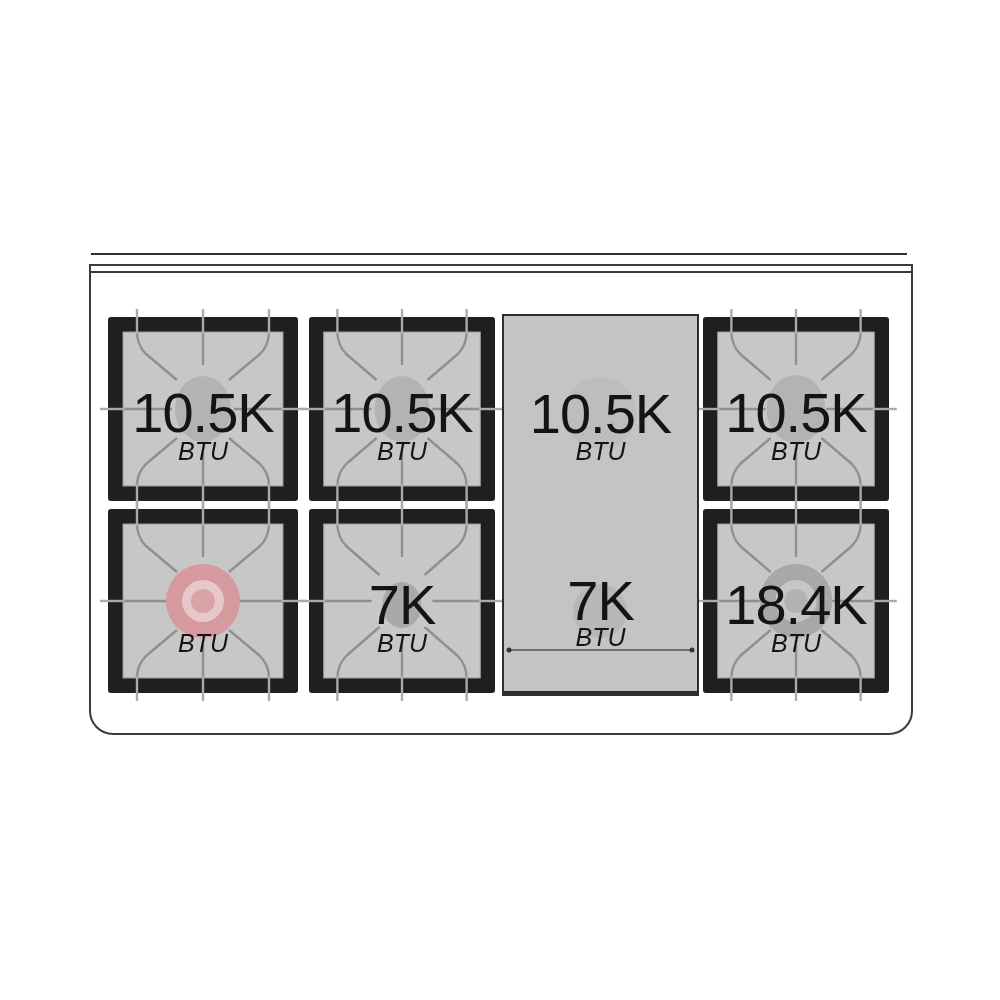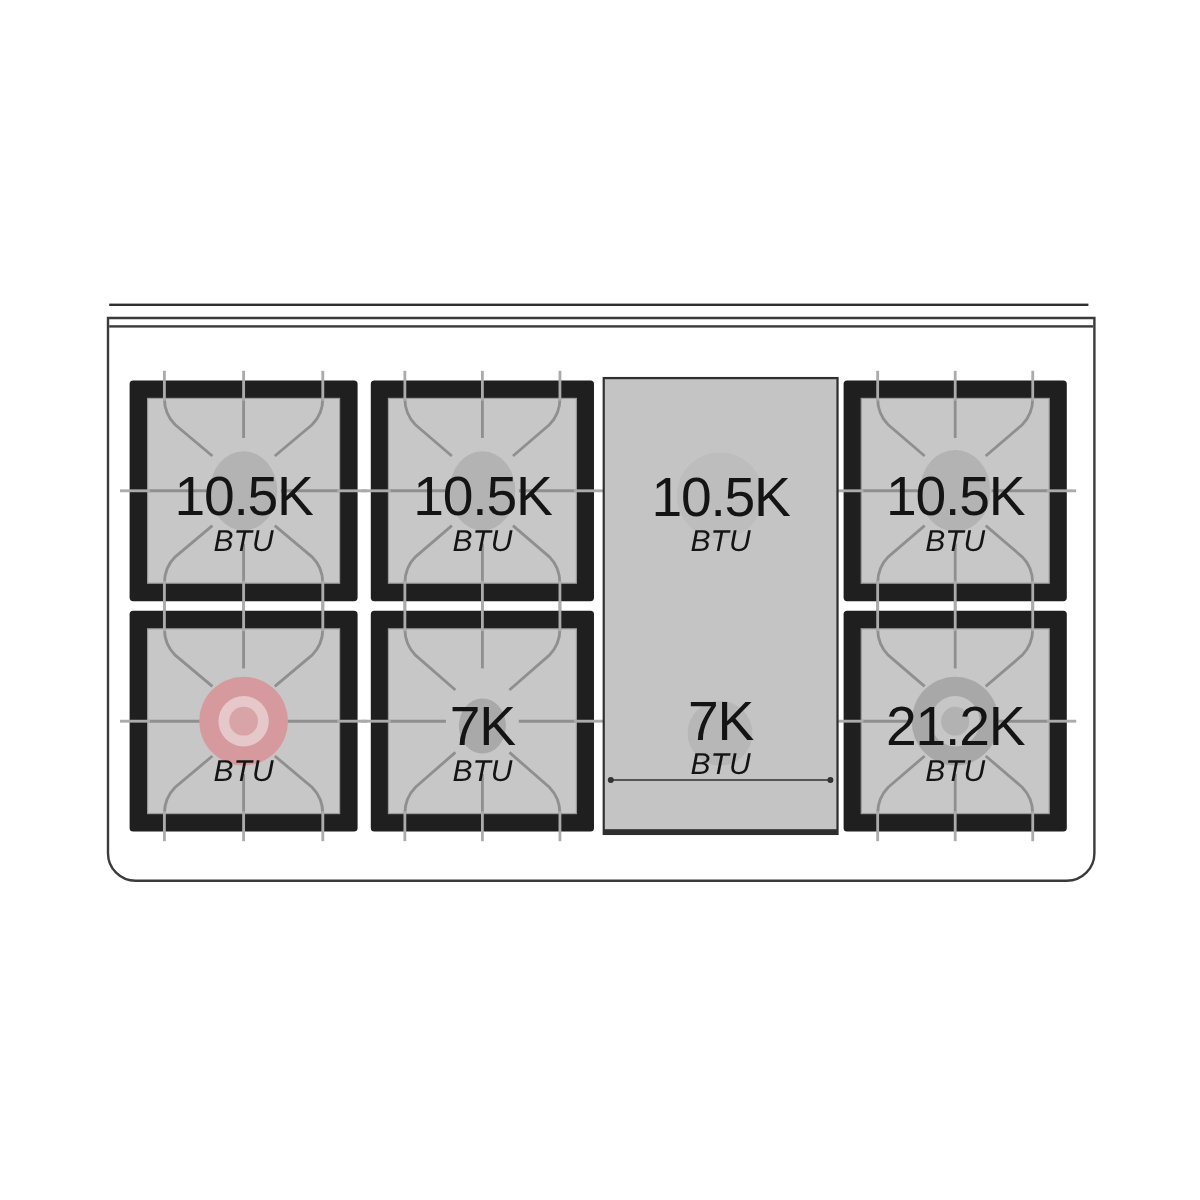--- a/index.html
+++ b/index.html
@@ -28,21 +28,21 @@
   .g-r2c1{left:108px;top:509px;width:190px;height:184px;}
   .g-r2c2{left:309px;top:509px;width:186px;height:184px;}
   .g-r2c4{left:703px;top:509px;width:186px;height:184px;}
   
   .griddle{position:absolute;left:502px;top:314px;width:197px;height:382px;}
   .griddle svg{position:absolute;left:0;top:0;width:100%;height:100%;display:block;}
   
   .val,.unit{
     position:absolute;left:0;right:0;text-align:center;color:#141414;white-space:nowrap;
   }
-  .val{top:73px;font-size:46px;line-height:46px;letter-spacing:-1px;}
+  .val{top:73px;font-size:56px;line-height:46px;letter-spacing:-1px;}
   .unit{top:121px;font-size:25px;line-height:27px;font-style:italic;}
   .griddle .val.v-top{top:77px;}
   .griddle .unit.u-top{top:124px;}
   .griddle .val.v-bottom{top:264px;}
   .griddle .unit.u-bottom{top:310px;}
 </style>
 </head>
 <body>
 
 <div class="stage">
@@ -229,21 +229,21 @@
           <line x1="161" y1="167" x2="161" y2="192"></line>
         <line x1="-8" y1="92" x2="17" y2="92"></line>
           <line x1="173" y1="92" x2="198" y2="92"></line>
       </g>
       <g>
         <circle cx="95" cy="92" r="37" fill="#a8a8a8"></circle>
         <circle cx="95" cy="92" r="21" fill="#c6c6c6"></circle>
         <circle cx="95" cy="92" r="12" fill="#b2b2b2"></circle>
       </g>
     </svg>
-    <span class="val">21.2K</span>
+    <span class="val">18.4K</span>
     <span class="unit">BTU</span>
   </div>
 
   <div class="griddle">
     <svg viewBox="0 0 197 382" preserveAspectRatio="none">
       <rect x="1" y="1" width="195" height="380" fill="#c4c4c4" stroke="#2e2e2e" stroke-width="2"></rect>
       <circle cx="98" cy="99" r="36" fill="#bdbdbd"></circle>
       <circle cx="98" cy="297" r="27" fill="#b7b7b7"></circle>
       <g>
         <line x1="7" y1="336" x2="190" y2="336" stroke="#555555" stroke-width="1.6"></line>

